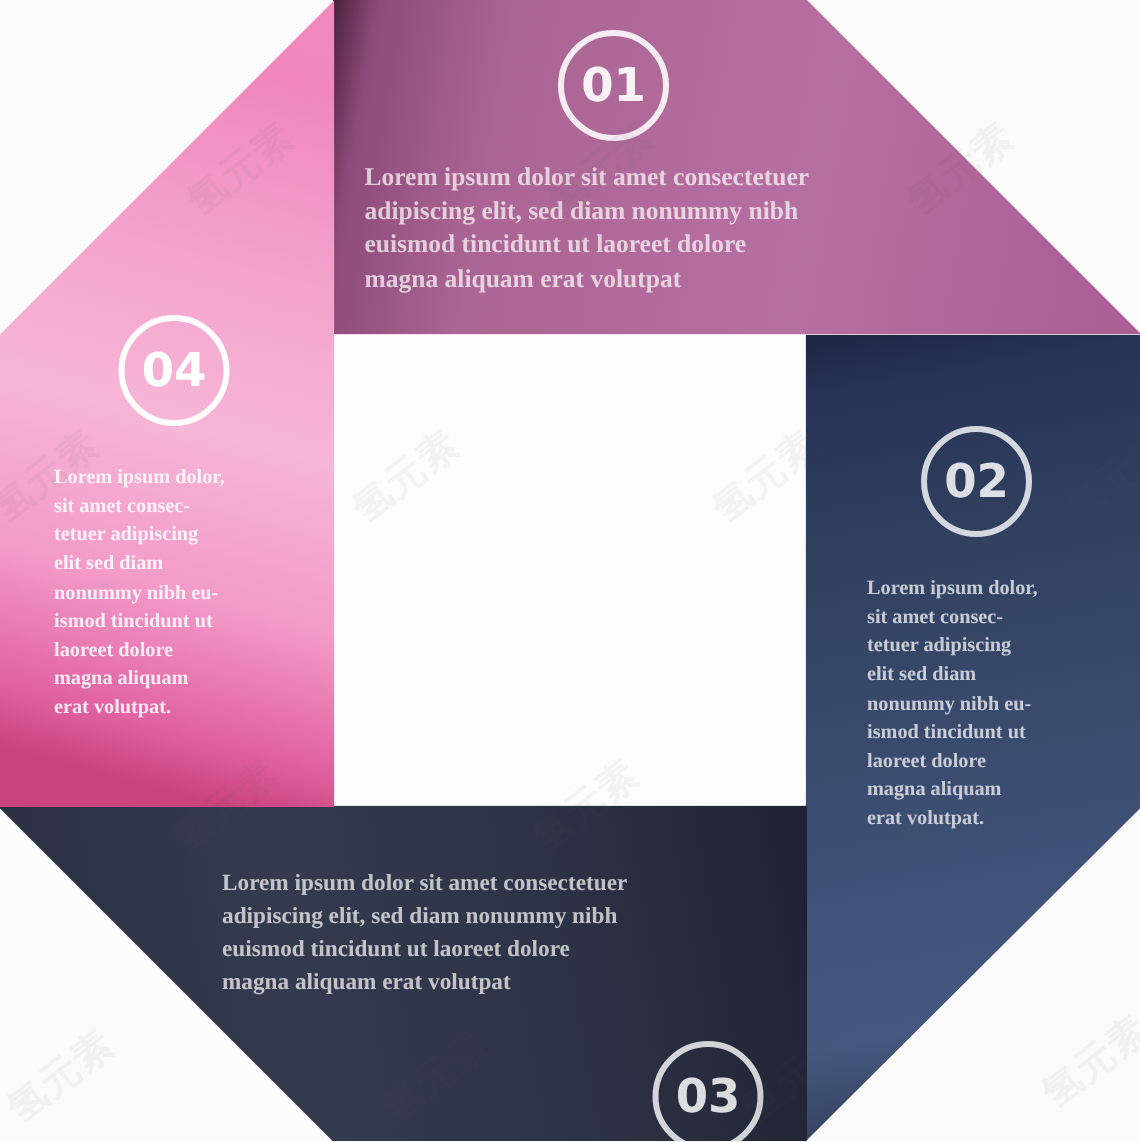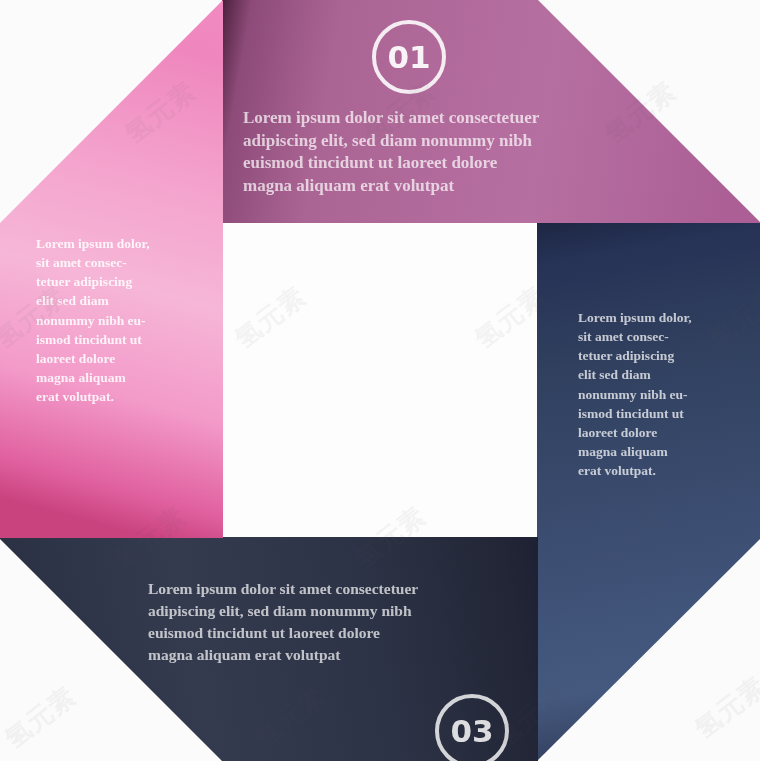--- a/index.html
+++ b/index.html
@@ -232,20 +232,23 @@
     <div class="num-badge">
       <span>01</span>
     </div>
     <div class="body-text">Lorem ipsum dolor sit amet  consectetuer
 adipiscing elit, sed diam nonummy nibh
 euismod tincidunt ut laoreet dolore
 magna aliquam erat volutpat</div>
   </div>
 
   <div id="block-02" class="content">
+    <div class="num-badge dim">
+      <span>02</span>
+    </div>
     <div class="body-text">Lorem ipsum dolor,
 sit amet  consec-
 tetuer adipiscing
 elit  sed diam
 nonummy nibh eu-
 ismod tincidunt ut
 laoreet dolore
 magna aliquam
  erat volutpat.</div>
   </div>
@@ -254,20 +257,23 @@
     <div class="body-text">Lorem ipsum dolor sit amet  consectetuer
 adipiscing elit, sed diam nonummy nibh
 euismod tincidunt ut laoreet dolore
 magna aliquam erat volutpat</div>
     <div class="num-badge dim">
       <span>03</span>
     </div>
   </div>
 
   <div id="block-04" class="content">
+    <div class="num-badge">
+      <span>04</span>
+    </div>
     <div class="body-text">Lorem ipsum dolor,
 sit amet  consec-
 tetuer adipiscing
 elit  sed diam
 nonummy nibh eu-
 ismod tincidunt ut
 laoreet dolore
 magna aliquam
  erat volutpat.</div>
   </div>

